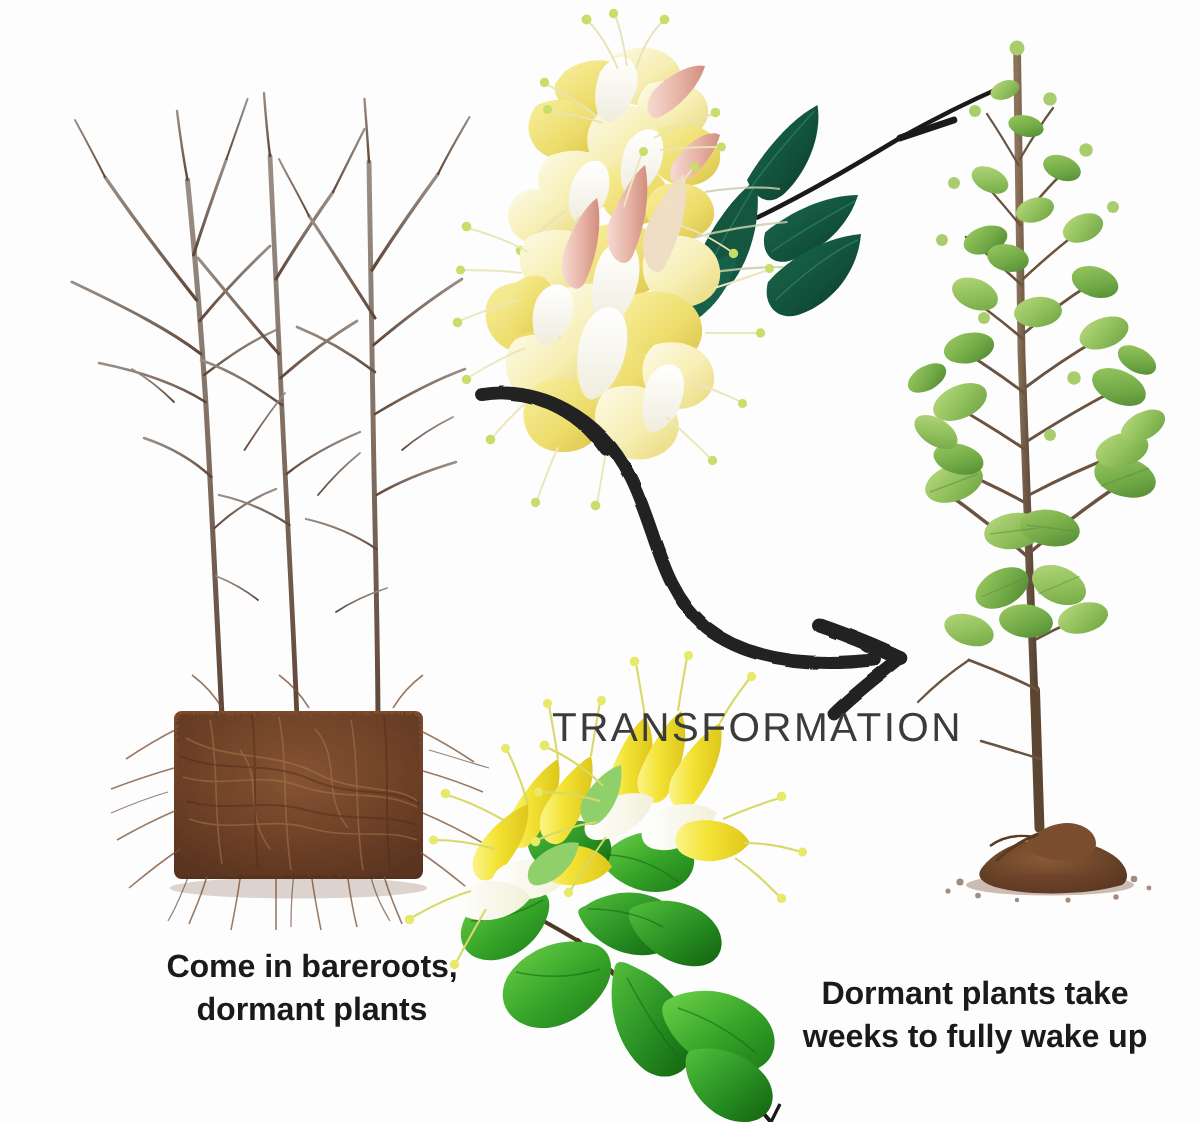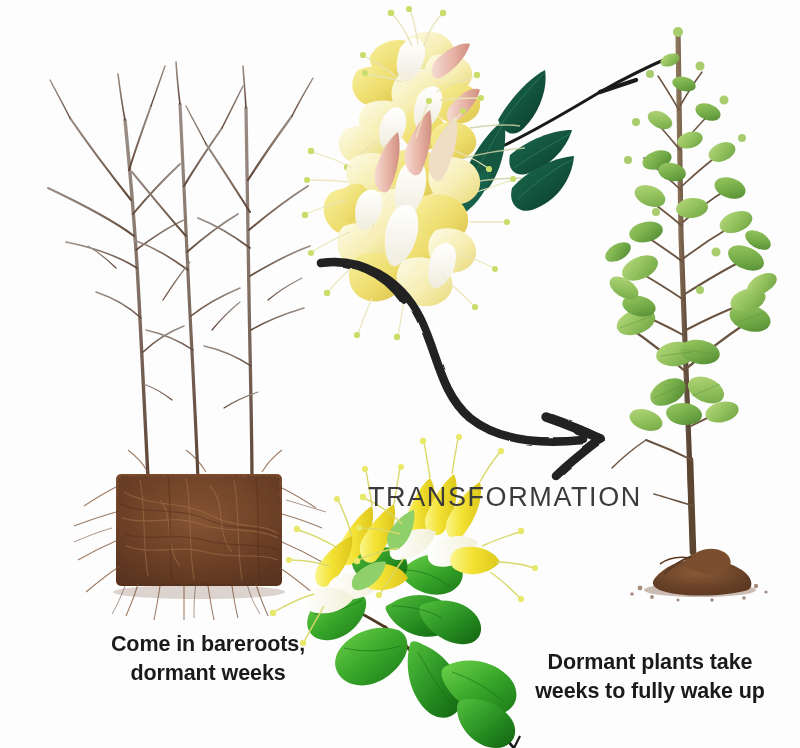--- a/index.html
+++ b/index.html
@@ -53,21 +53,20 @@
   
   #transformation-label {
     position: absolute;
     left: 368px;
     top: 470px;
     font-size: 27px;
     font-weight: 300;
     letter-spacing: 1.6px;
     color: #3b3b3b;
     white-space: nowrap;
-    margin-top: 12px;
   }
 </style>
 </head>
 <body>
 
 <div id="stage" style="background: rgb(253, 253, 253);">
 
   <svg class="layer" viewBox="0 0 800 748" xmlns="http://www.w3.org/2000/svg">
     <defs>
       <linearGradient id="stemGrad" x1="0" y1="0" x2="0" y2="1">
@@ -618,18 +617,18 @@
 
       <path d="M546 417 C566 424 586 432 600 439" fill="none" stroke="#222222" stroke-width="9.4" stroke-linecap="round"></path>
       <path d="M600 439 C586 450 570 462 556 476" fill="none" stroke="#222222" stroke-width="8.6" stroke-linecap="round"></path>
       <path d="M600 439 C592 436 586 433 578 430" fill="none" stroke="#222222" stroke-width="10" stroke-linecap="round"></path>
     </g>
   </svg>
 
   <div id="transformation-label">TRANSFORMATION</div>
 
   <div id="caption-left" class="caption">Come in bareroots,
-dormant weeks</div>
+dormant plants</div>
 
   <div id="caption-right" class="caption">Dormant plants take
 weeks to fully wake up</div>
 
 </div>
 
 </body></html>

